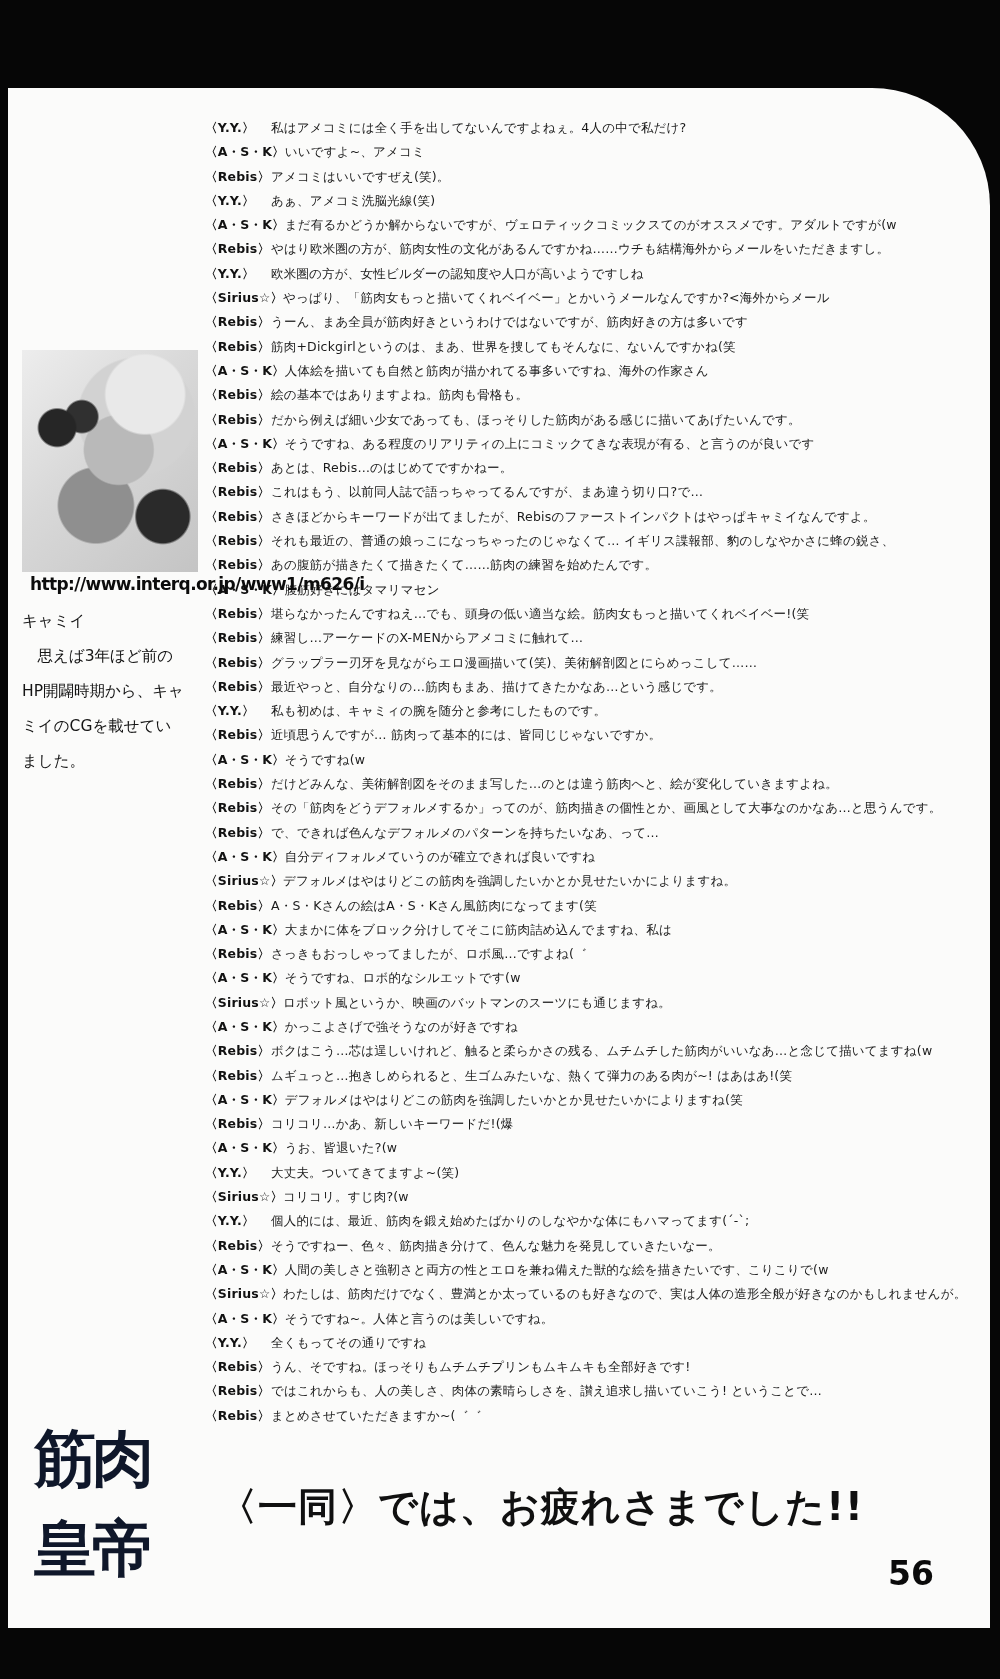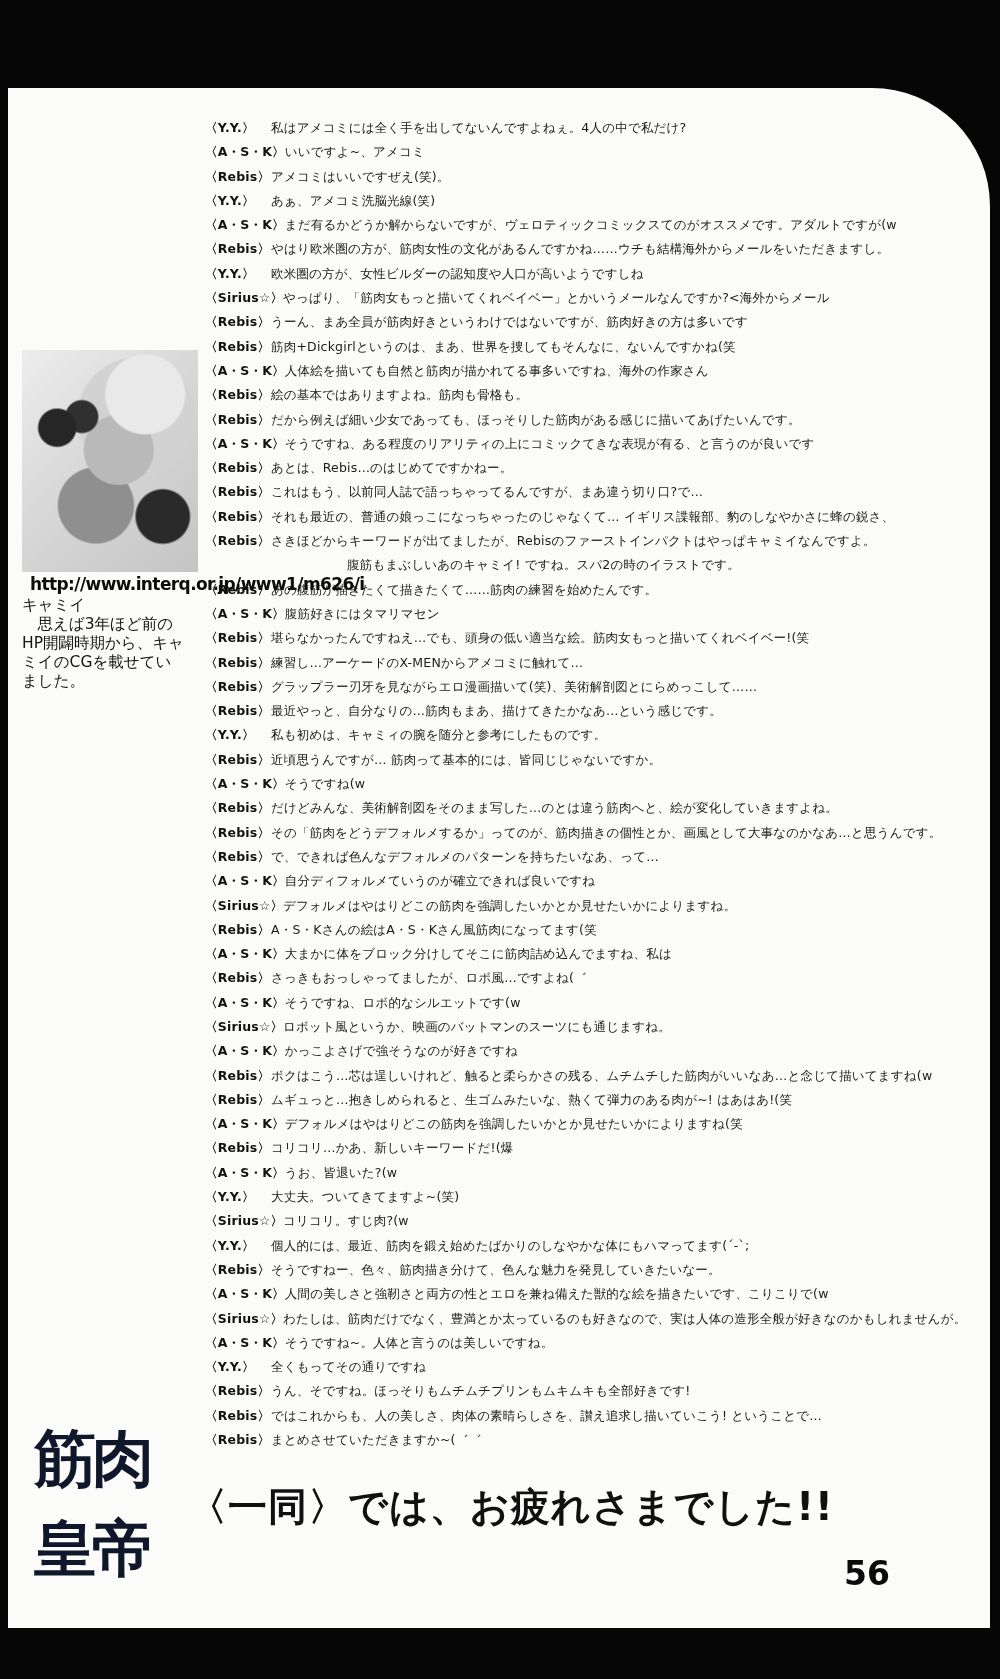--- a/index.html
+++ b/index.html
@@ -20,28 +20,28 @@
       radial-gradient(circle at 55% 45%, #b9b9b9 0 22%, transparent 23%),
       radial-gradient(circle at 80% 75%, #2a2a2a 0 12%, transparent 13%),
       radial-gradient(circle at 42% 70%, #8f8f8f 0 20%, transparent 21%),
       radial-gradient(circle at 65% 30%, #d2d2d2 0 30%, transparent 31%),
       linear-gradient(135deg,#ededec 0%,#d8d8d6 45%,#c4c4c2 100%);
     filter:grayscale(100%);}
   .img-url{position:absolute;left:22px;top:486px;width:210px;font-size:17px;font-weight:bold;
     letter-spacing:-0.6px;color:#0c0c0c;white-space:nowrap;}
   .caption{position:absolute;left:14px;top:508px;width:188px;font-size:15.5px;line-height:19px;
     color:#141414;}
-  .caption .cap-line{white-space:nowrap;}
+  .caption .cap-line{white-space:nowrap;margin-top:16px;}
   .logo{position:absolute;left:26px;top:1326px;width:200px;color:#0f172a;font-weight:bold;
     font-size:62px;line-height:90px;letter-spacing:-4px;font-family:"DejaVu Serif","Liberation Serif",serif;}
   .logo div{white-space:nowrap;}
   
-  .closing{position:absolute;left:180px;top:1392px;font-size:39px;font-weight:600;color:#101010;
+  .closing{position:absolute;left:210px;top:1392px;font-size:39px;font-weight:600;color:#101010;
     letter-spacing:1px;white-space:nowrap;}
-  .pagenum{position:absolute;left:836px;top:1466px;font-size:33px;font-weight:bold;color:#0a0a0a;
+  .pagenum{position:absolute;left:880px;top:1466px;font-size:33px;font-weight:bold;color:#0a0a0a;
     font-family:"DejaVu Sans","Liberation Sans",sans-serif;}
 </style>
 </head>
 <body>
 
 <div class="page">
 
   <div class="chat">
 
       <div class="chat-row"><span class="spk">〈Y.Y.〉</span><span>私はアメコミには全く手を出してないんですよねぇ。4人の中で私だけ?</span></div>
@@ -69,25 +69,24 @@
       <div class="chat-row"><span class="spk">〈Rebis〉</span><span>絵の基本ではありますよね。筋肉も骨格も。</span></div>
 
       <div class="chat-row"><span class="spk">〈Rebis〉</span><span>だから例えば細い少女であっても、ほっそりした筋肉がある感じに描いてあげたいんです。</span></div>
 
       <div class="chat-row"><span class="spk">〈A・S・K〉</span><span>そうですね、ある程度のリアリティの上にコミックてきな表現が有る、と言うのが良いです</span></div>
 
       <div class="chat-row"><span class="spk">〈Rebis〉</span><span>あとは、Rebis…のはじめてですかねー。</span></div>
 
       <div class="chat-row"><span class="spk">〈Rebis〉</span><span>これはもう、以前同人誌で語っちゃってるんですが、まあ違う切り口?で…</span></div>
 
+      <div class="chat-row"><span class="spk">〈Rebis〉</span><span>さきほどからキーワードが出てましたが、Rebisのファーストインパクトはやっぱキャミイなんですよ。</span></div>
+
       <div class="chat-row"><span class="spk">〈Rebis〉</span><span>それも最近の、普通の娘っこになっちゃったのじゃなくて… イギリス諜報部、豹のしなやかさに蜂の鋭さ、</span></div>
 
-      <div class="chat-row"><span class="spk">〈Rebis〉</span><span>さきほどからキーワードが出てましたが、Rebisのファーストインパクトはやっぱキャミイなんですよ。</span></div>
-
-      <div class="chat-row continuation"><span class="spk"></span><span>腹筋もまぶしいあのキャミイ! ですね。スパ2の時のイラストです。</span></div>
 
       <div class="chat-row"><span class="spk">〈Rebis〉</span><span>あの腹筋が描きたくて描きたくて……筋肉の練習を始めたんです。</span></div>
 
       <div class="chat-row"><span class="spk">〈A・S・K〉</span><span>腹筋好きにはタマリマセン</span></div>
 
       <div class="chat-row"><span class="spk">〈Rebis〉</span><span>堪らなかったんですねえ…でも、頭身の低い適当な絵。筋肉女もっと描いてくれベイベー!(笑</span></div>
 
       <div class="chat-row"><span class="spk">〈Rebis〉</span><span>練習し…アーケードのX-MENからアメコミに触れて…</span></div>
 
       <div class="chat-row"><span class="spk">〈Rebis〉</span><span>グラップラー刃牙を見ながらエロ漫画描いて(笑)、美術解剖図とにらめっこして……</span></div>

